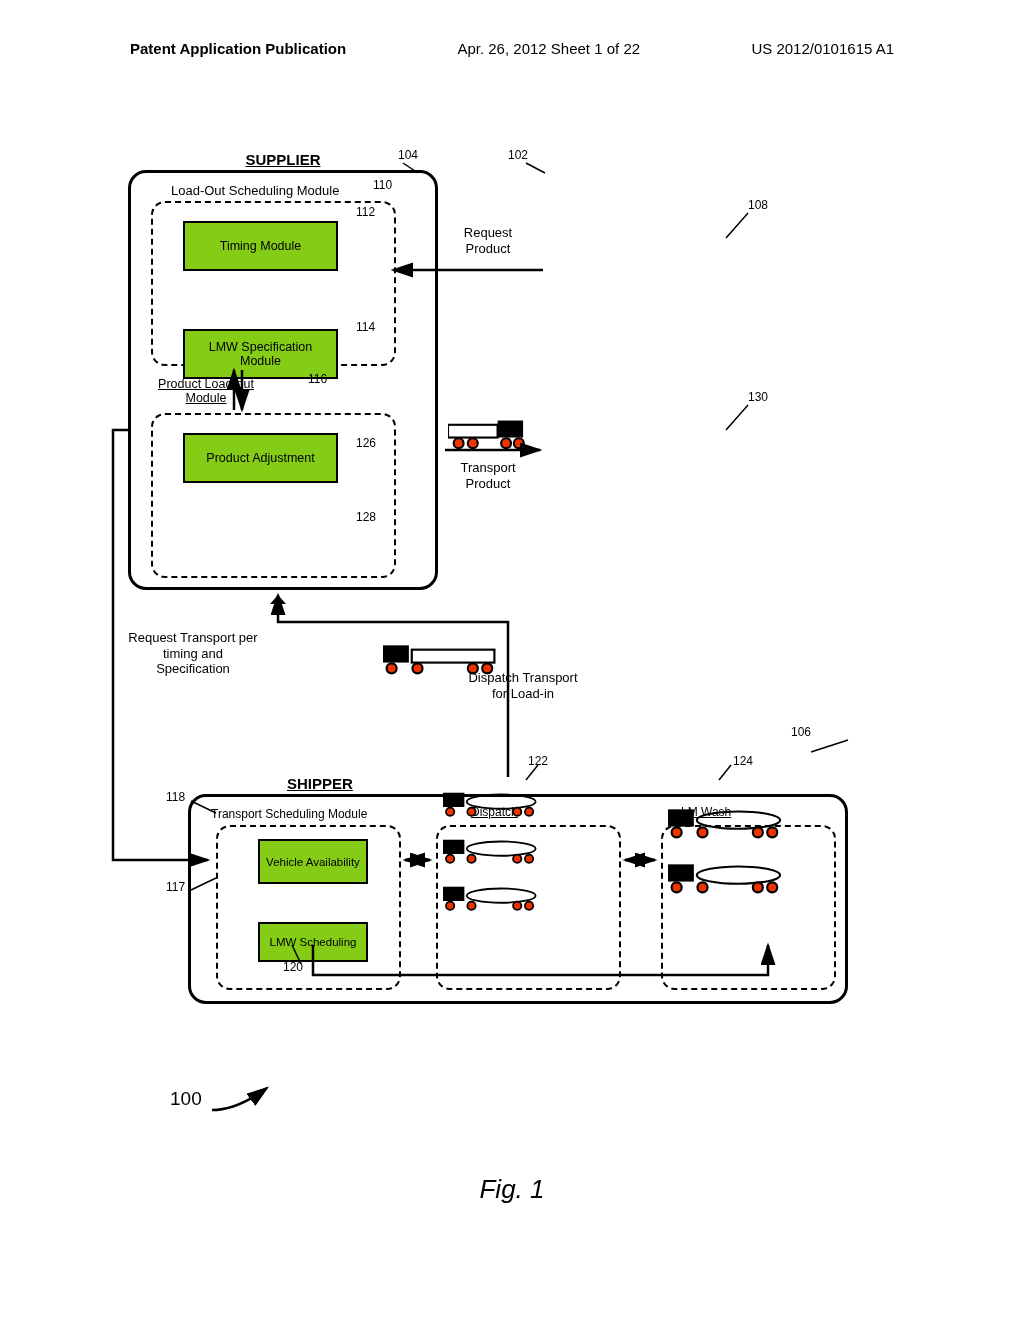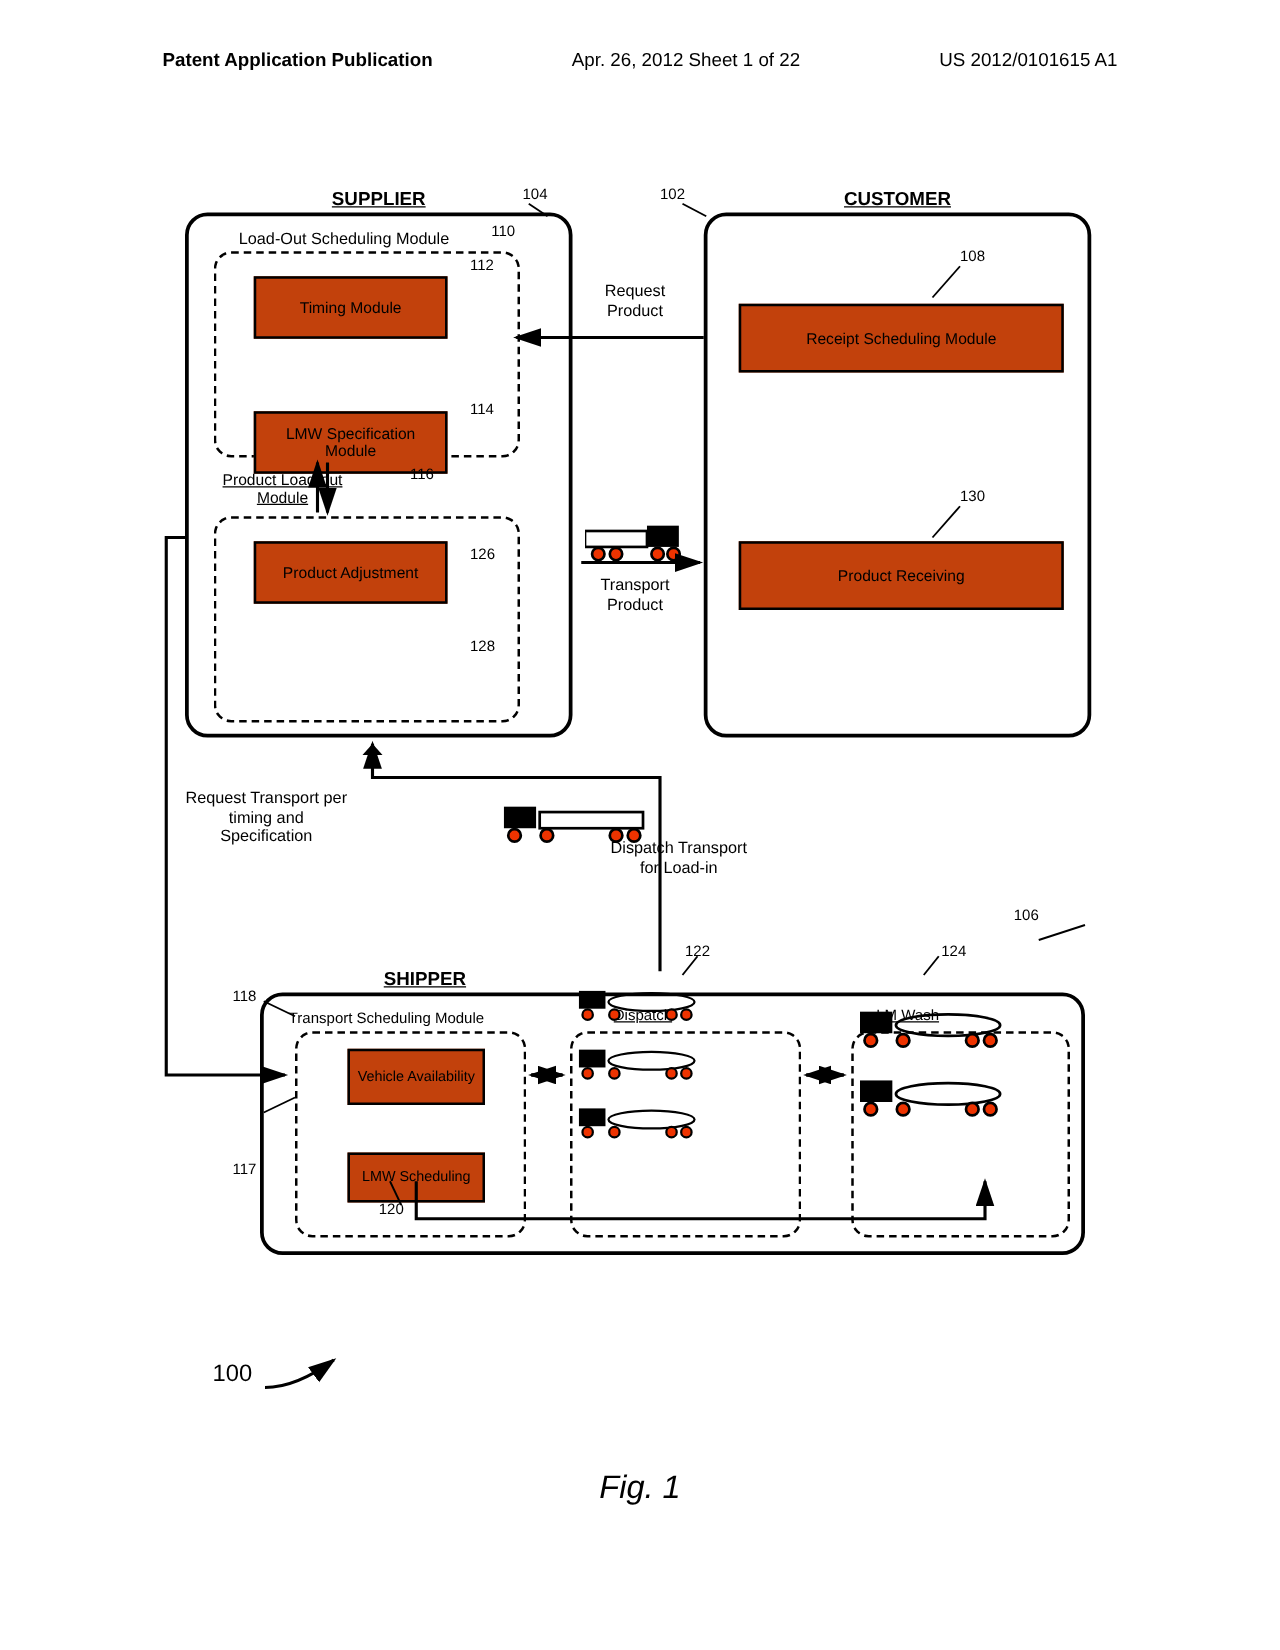--- a/index.html
+++ b/index.html
@@ -20,21 +20,21 @@
     justify-content: space-between;
     padding: 0 130px;
     font-size: 15px;
   }
   .header .left { font-weight: bold; }
   .header .mid { }
   .header .right { }
   .diagram {
     position: absolute;
     top: 140px;
-    left: 128px;
+    left: 108px;
     width: 760px;
     height: 1000px;
   }
   .entity {
     position: absolute;
     border: 3px solid #000;
     border-radius: 18px;
     background: #fff;
   }
   .entity-title {
@@ -54,21 +54,21 @@
     padding-top: 4px;
   }
   .dashed-group {
     position: absolute;
     border: 2px dashed #000;
     border-radius: 14px;
   }
   .box {
     position: absolute;
     border: 2px solid #000;
-    background: #c2410c;
+    background: #84cc16;
     font-size: 12.5px;
     display: flex;
     align-items: center;
     justify-content: center;
     text-align: center;
     padding: 4px;
   }
   .label {
     position: absolute;
     font-size: 13px;
@@ -116,25 +116,20 @@
     <div class="dashed-group" style="left:20px; top:28px; width:245px; height:165px;">
       <div class="box" style="left:30px; top:18px; width:155px; height:50px;">Timing Module</div>
       <div class="box" style="left:30px; top:90px; width:155px; height:50px;margin-top:36px;">LMW Specification Module</div>
     </div>
     <div class="module-title underline" style="position:absolute;top:200px;left:25px;font-size:12.5px;text-decoration:underline;width:100px;"><span>Product Load-out Module</span></div>
     <div class="dashed-group" style="left:20px; top:240px; width:245px; height:165px;">
       <div class="box" style="left:30px; top:18px; width:155px; height:50px;">Product Adjustment</div>
     </div>
   </div>
 
-  <div class="entity" style="left:435px; top:30px; width:310px; height:420px;">
-    <div class="entity-title">CUSTOMER</div>
-    <div class="box" style="left:25px; top:70px; width:260px; height:55px;">Receipt Scheduling Module</div>
-    <div class="box" style="left:25px; top:260px; width:260px; height:55px;">Product Receiving</div>
-  </div>
 
   <div class="entity" style="left:80px; top:610px; width:660px; height:210px;margin-top:44px;">
     <div class="entity-title" style="left:90px;transform:none;">SHIPPER</div>
     <div class="module-title" style="position:absolute;top:6px;left:20px;font-size:12px;"><span>Transport Scheduling Module</span></div>
     <div class="dashed-group" style="left:25px; top:28px; width:185px; height:165px;">
       <div class="box" style="left:40px; top:12px; width:110px; height:45px;font-size:11.5px;">Vehicle Availability</div>
       <div class="box" style="left:40px; top:95px; width:110px; height:40px;font-size:11.5px;">LMW Scheduling</div>
     </div>
     <div class="small-label underline" style="top:8px;left:280px;">Dispatch</div>
     <div class="dashed-group" style="left:245px; top:28px; width:185px; height:165px;"></div>
@@ -152,21 +147,21 @@
   <div class="small-label" style="top:38px;left:265px;">110</div>
   <div class="small-label" style="top:65px;left:248px;">112</div>
   <div class="small-label" style="top:180px;left:248px;">114</div>
   <div class="small-label" style="top:232px;left:200px;">116</div>
   <div class="small-label" style="top:296px;left:248px;">126</div>
   <div class="small-label" style="top:370px;left:248px;">128</div>
   <div class="small-label" style="top:58px;left:640px;">108</div>
   <div class="small-label" style="top:250px;left:640px;">130</div>
   <div class="small-label" style="top:585px;left:683px;">106</div>
   <div class="small-label" style="top:650px;left:58px;">118</div>
-  <div class="small-label" style="top:740px;left:58px;margin-top:48px;">117</div>
+  <div class="small-label" style="top:740px;left:58px;">117</div>
   <div class="small-label" style="top:820px;left:175px;">120</div>
   <div class="small-label" style="top:614px;left:420px;">122</div>
   <div class="small-label" style="top:614px;left:625px;">124</div>
 
   <svg class="truck" style="left:340px;top:275px;" width="85" height="38" viewBox="0 0 120 50">
     <rect x="70" y="6" width="36" height="24" fill="#000"></rect>
       <rect x="0" y="12" width="70" height="18" fill="none" stroke="#000" stroke-width="3"></rect>
     <circle cx="15" cy="38" r="7" fill="#e30" stroke="#000" stroke-width="3"></circle>
       <circle cx="35" cy="38" r="7" fill="#e30" stroke="#000" stroke-width="3"></circle>
     <circle cx="82" cy="38" r="7" fill="#e30" stroke="#000" stroke-width="3"></circle>

